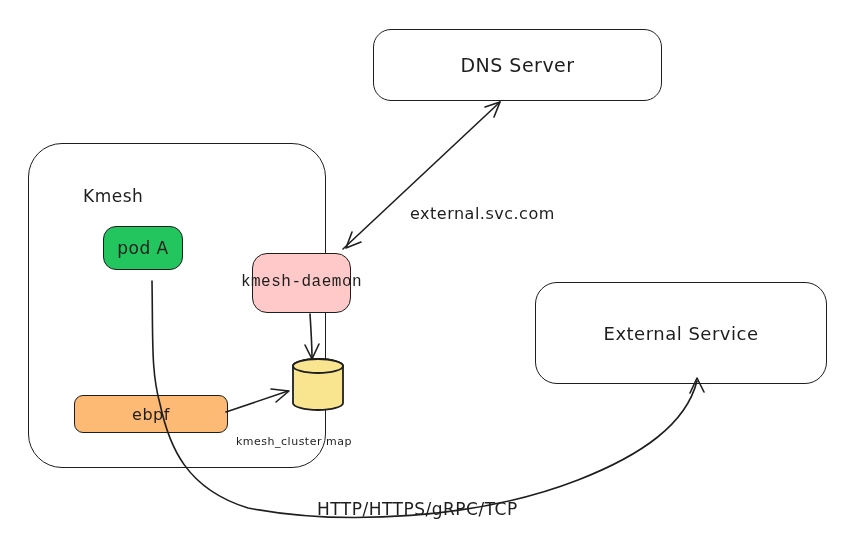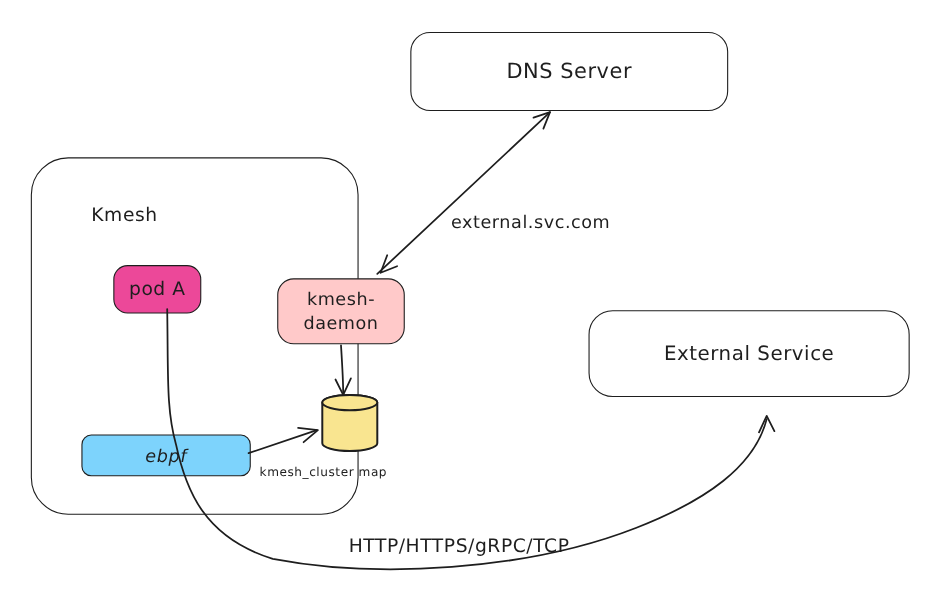--- a/index.html
+++ b/index.html
@@ -16,26 +16,26 @@
     border:1.8px solid #1e1e1e;
     background:#ffffff;
     display:flex;align-items:center;justify-content:center;
     box-sizing:border-box;
     text-align:center;
   }
   .node .lbl{letter-spacing:0.5px;}
   .dns{left:373px;top:29px;width:289px;height:72px;border-radius:18px;font-size:19px;}
   .kmesh{left:28px;top:143px;width:298px;height:325px;border-radius:34px;background:#ffffff;}
   .kmesh-title{position:absolute;left:54px;top:42px;font-size:17px;letter-spacing:0.5px;}
-  .poda{left:103px;top:241px;width:80px;height:44px;border-radius:13px;background:#ec4899;font-size:17px;}
-  .daemon{left:252px;top:253px;width:116px;height:60px;border-radius:15px;background:#ffc9c9;font-size:16px;flex-direction:column;line-height:1.35;}
-  .ebpf{left:74px;top:395px;width:154px;height:38px;border-radius:9px;background:#7dd3fc;font-size:16px;font-style:italic;}
-  .external{left:535px;top:282px;width:292px;height:79px;border-radius:22px;font-size:18px;}
+  .poda{left:103px;top:226px;width:80px;height:44px;border-radius:13px;background:#22c55e;font-size:17px;}
+  .daemon{left:252px;top:253px;width:99px;height:60px;border-radius:15px;background:#ffc9c9;font-size:16px;line-height:1.35;font-family:Liberation Mono, monospace;}
+  .ebpf{left:74px;top:395px;width:154px;height:38px;border-radius:9px;background:#fdba74;font-size:16px;}
+  .external{left:535px;top:282px;width:292px;height:102px;border-radius:22px;font-size:18px;}
   .edge-label{
-    position:absolute;font-size:16px;letter-spacing:0.5px;white-space:nowrap;
+    position:absolute;font-size:16px;letter-spacing:0.5px;white-space:nowrap;margin-top:12px;
   }
   .lbl-dns-edge{left:410px;top:192px;}
   .lbl-map{left:236px;top:423px;font-size:11px;}
   .lbl-proto{left:317px;top:487px;font-size:17px;}
   svg.layer{
     position:absolute;left:0;top:0;width:847px;height:546px;
     pointer-events:none;
   }
   svg .stroke{stroke:#1e1e1e;stroke-width:1.6;fill:none;stroke-linecap:round;stroke-linejoin:round;}
   svg .cyl{fill:#f9e590;stroke:#1e1e1e;stroke-width:1.8;}

